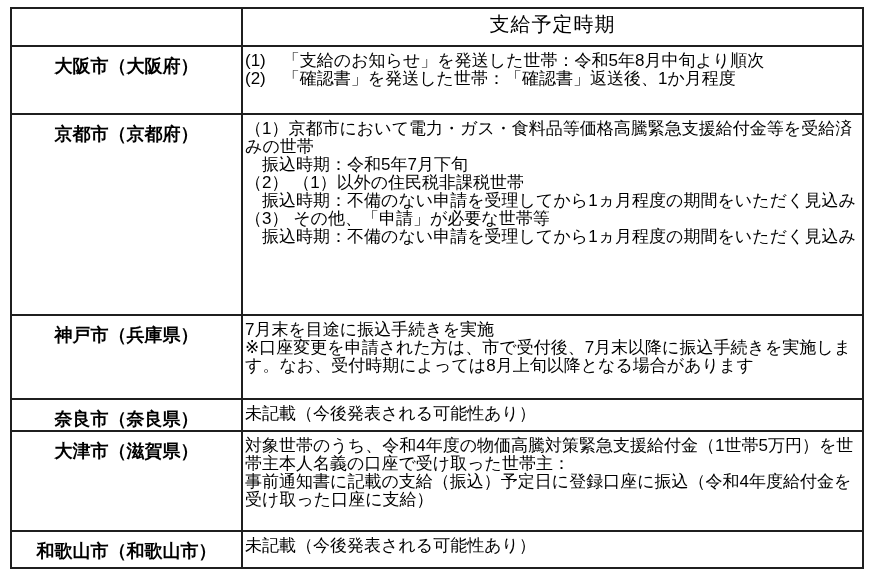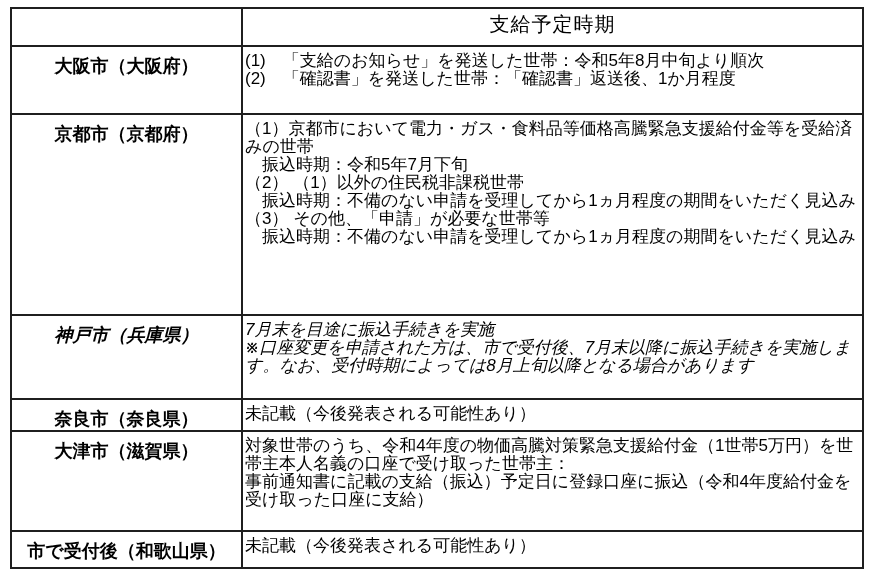--- a/index.html
+++ b/index.html
@@ -55,21 +55,21 @@
   td.desc-cell {
     font-size: 17px;
     line-height: 18px;
     padding: 5px 6px 2px 2px;
     white-space: pre-wrap;
     word-break: break-all;
   }
   tr.rh-header { height: 38px; }
   tr.rh-0 { height: 68px; }
   tr.rh-1 { height: 201px; }
-  tr.rh-2 { height: 84px; font-style: italic; }
+  tr.rh-2 { height: 84px; }
   tr.rh-3 { height: 16px; }
   tr.rh-4 { height: 100px; }
   tr.rh-5 { height: 37px; }
 </style>
 </head>
 <body>
 
 <div class="page">
   <table class="schedule">
     <colgroup>
@@ -103,18 +103,18 @@
       <tr class="rh-3">
         <td class="city-cell">奈良市（奈良県）</td>
         <td class="desc-cell">未記載（今後発表される可能性あり）</td>
       </tr>
       <tr class="rh-4">
         <td class="city-cell">大津市（滋賀県）</td>
         <td class="desc-cell">対象世帯のうち、令和4年度の物価高騰対策緊急支援給付金（1世帯5万円）を世帯主本人名義の口座で受け取った世帯主：
 事前通知書に記載の支給（振込）予定日に登録口座に振込（令和4年度給付金を受け取った口座に支給）</td>
       </tr>
       <tr class="rh-5">
-        <td class="city-cell">市で受付後（和歌山県）</td>
+        <td class="city-cell">和歌山市（和歌山市）</td>
         <td class="desc-cell">未記載（今後発表される可能性あり）</td>
       </tr>
     </tbody>
   </table>
 </div>
 
 </body></html>

